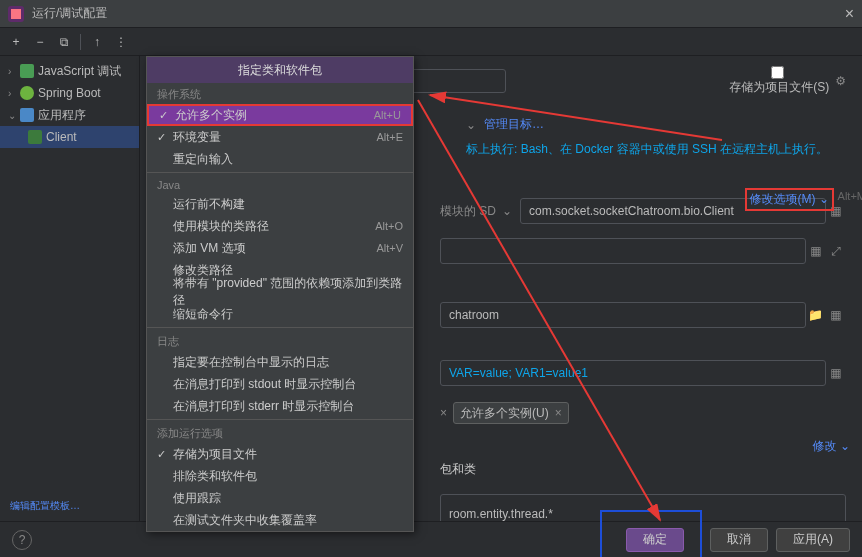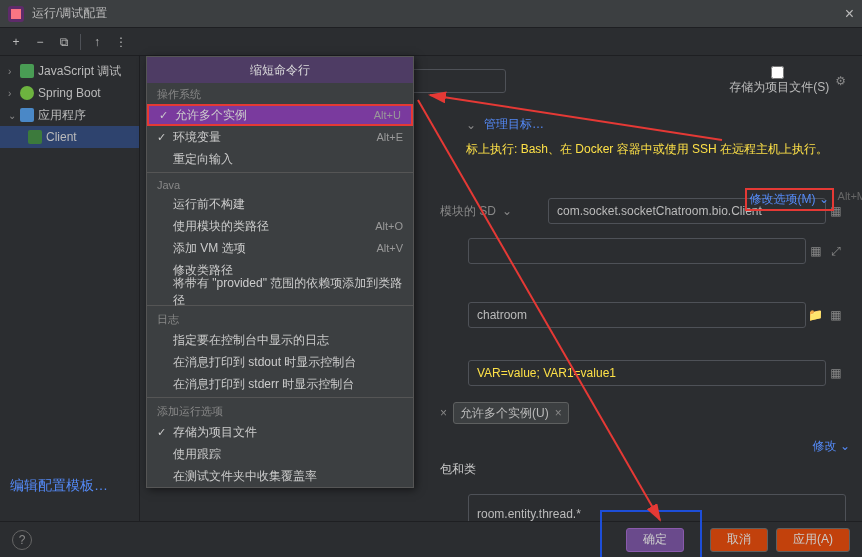--- a/index.html
+++ b/index.html
@@ -36,43 +36,43 @@
 .store-check input { margin-right: 4px; }
 .gear { margin-left: 6px; color: #888; }
 
 .section { padding: 6px 16px; }
 .link { color: #548af7; cursor: pointer; }
 
 .modify-box { position: absolute; right: 28px; top: 132px; border: 2px solid #e53935; padding: 1px 3px; }
 .modify-link { color: #548af7; }
 
 .field-row { display: flex; align-items: center; padding: 4px 16px; }
-.field-input { height: 26px; background: #2b2d30; border: 1px solid #4e5157; border-radius: 3px; color: #bbbbbb; padding: 0 8px; display: flex; align-items: center; margin-left: 28px; }
+.field-input { height: 26px; background: #2b2d30; border: 1px solid #4e5157; border-radius: 3px; color: #bbbbbb; padding: 0 8px; display: flex; align-items: center; }
 .field-icon { width: 20px; color: #888; display: flex; justify-content: center; }
 
 .popup { position: absolute; left: 146px; top: 56px; width: 268px; background: #3c3f41; border: 1px solid #555; box-shadow: 2px 2px 8px rgba(0,0,0,0.5); z-index: 100; }
 .popup-title { height: 26px; background: #4e3c64; color: #ddd; display: flex; align-items: center; justify-content: center; font-size: 12px; }
 .popup-section-header { padding: 4px 10px 2px 10px; color: #888; font-size: 11px; }
 .popup-item { display: flex; align-items: center; height: 22px; padding: 0 10px; color: #ccc; cursor: pointer; }
 .popup-item.highlighted { background: #7a3a9e; border: 2px solid #e53935; }
 .popup-item .check { width: 16px; font-size: 11px; color: #ccc; }
 .popup-item .item-label { flex: 1; }
 .popup-item .shortcut { color: #999; font-size: 11px; }
 .popup-divider { height: 1px; background: #555; margin: 2px 0; }
 
 .footer { position: absolute; bottom: 0; left: 0; right: 0; height: 36px; background: #2b2d30; border-top: 1px solid #1e1f22; display: flex; align-items: center; padding: 0 12px; }
 .footer .help { width: 20px; height: 20px; border: 1px solid #666; border-radius: 50%; display: flex; align-items: center; justify-content: center; color: #888; cursor: pointer; }
 .footer .spacer { flex: 1; }
-.footer .btn { height: 24px; padding: 0 16px; background: #c2410c; border: 1px solid #5e6060; border-radius: 3px; color: #ccc; cursor: pointer; margin-left: 8px; display: flex; align-items: center; }
+.footer .btn { height: 24px; padding: 0 16px; background: #404040; border: 1px solid #5e6060; border-radius: 3px; color: #ccc; cursor: pointer; margin-left: 8px; display: flex; align-items: center; }
 .footer .btn.primary { background: #6a4a8c; border-color: #8a5aac; }
 .ok-box { border: 2px solid #1d4ed8; padding: 16px; }
 
-.edit-template { position: absolute; left: 10px; bottom: 62px; color: #548af7; cursor: pointer; font-size: 14px; }
-
-.hint-text { color: #fde047; }
+.edit-template { position: absolute; left: 10px; bottom: 44px; color: #548af7; cursor: pointer; font-size: 10px; }
+
+.hint-text { color: #0ea5e9; }
 .tag-box { display: inline-flex; align-items: center; height: 22px; background: #3c3f41; border: 1px solid #5e6060; border-radius: 3px; padding: 0 6px; margin-left: 6px; }
 .tag-x { margin-left: 6px; color: #888; cursor: pointer; }
 
 svg.arrow-svg { position: absolute; pointer-events: none; z-index: 200; }
 </style>
 </head>
 <body>
 
 <div class="titlebar">
   <div class="icon">
@@ -199,21 +199,21 @@
 
     <div class="field-row" style="padding-left:300px; margin-top:8px;">
       <div class="field-input" style="flex:1; height:40px;">
         <span>room.entity.thread.*</span>
       </div>
     </div>
   </div>
 </div>
 
 <div class="popup">
-  <div class="popup-title">缩短命令行</div>
+  <div class="popup-title">指定类和软件包</div>
 
   <div class="popup-section-header">操作系统</div>
   <div class="popup-item highlighted">
     <span class="check">✓</span>
     <span class="item-label">允许多个实例</span>
     <span class="shortcut">Alt+U</span>
   </div>
   <div class="popup-item">
     <span class="check">✓</span>
     <span class="item-label">环境变量</span>
@@ -241,20 +241,24 @@
       <span class="shortcut">Alt+V</span>
     </div>
   <div class="popup-item">
       <span class="check"></span>
       <span class="item-label">修改类路径</span>
     </div>
   <div class="popup-item">
       <span class="check"></span>
       <span class="item-label">将带有 "provided" 范围的依赖项添加到类路径</span>
     </div>
+  <div class="popup-item">
+      <span class="check"></span>
+      <span class="item-label">缩短命令行</span>
+    </div>
 
   <div class="popup-divider"></div>
   <div class="popup-section-header">日志</div>
   <div class="popup-item">
       <span class="check"></span>
       <span class="item-label">指定要在控制台中显示的日志</span>
     </div>
   <div class="popup-item">
       <span class="check"></span>
       <span class="item-label">在消息打印到 stdout 时显示控制台</span>
@@ -262,20 +266,24 @@
   <div class="popup-item">
       <span class="check"></span>
       <span class="item-label">在消息打印到 stderr 时显示控制台</span>
     </div>
 
   <div class="popup-divider"></div>
   <div class="popup-section-header">添加运行选项</div>
   <div class="popup-item">
       <span class="check">✓</span>
       <span class="item-label">存储为项目文件</span>
+    </div>
+  <div class="popup-item">
+      <span class="check"></span>
+      <span class="item-label">排除类和软件包</span>
     </div>
   <div class="popup-item">
       <span class="check"></span>
       <span class="item-label">使用跟踪</span>
     </div>
   <div class="popup-item">
       <span class="check"></span>
       <span class="item-label">在测试文件夹中收集覆盖率</span>
     </div>
 

